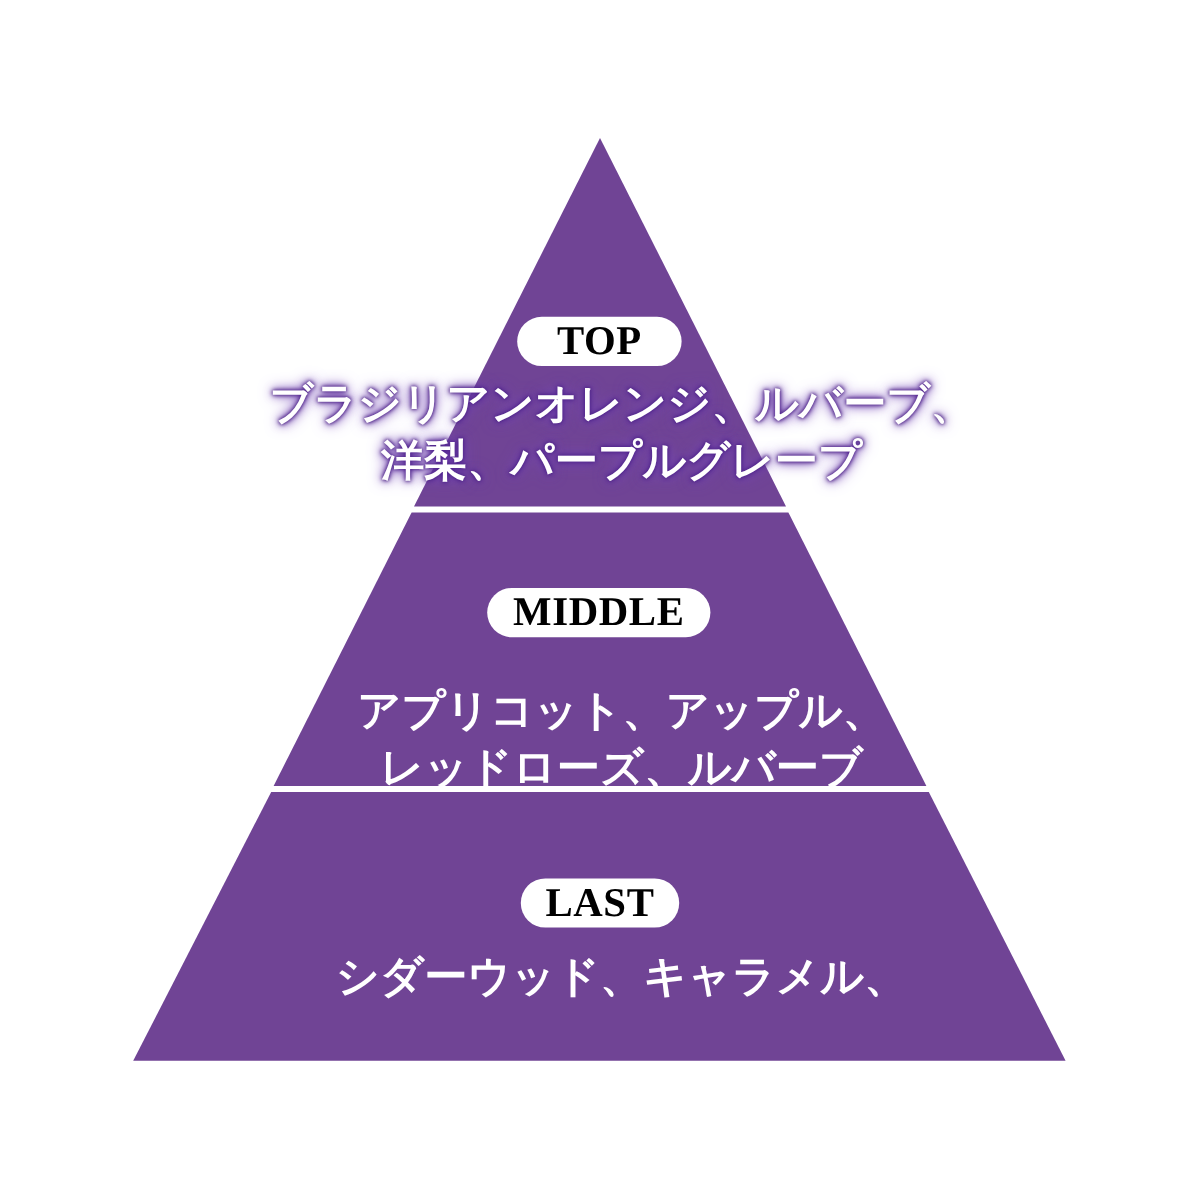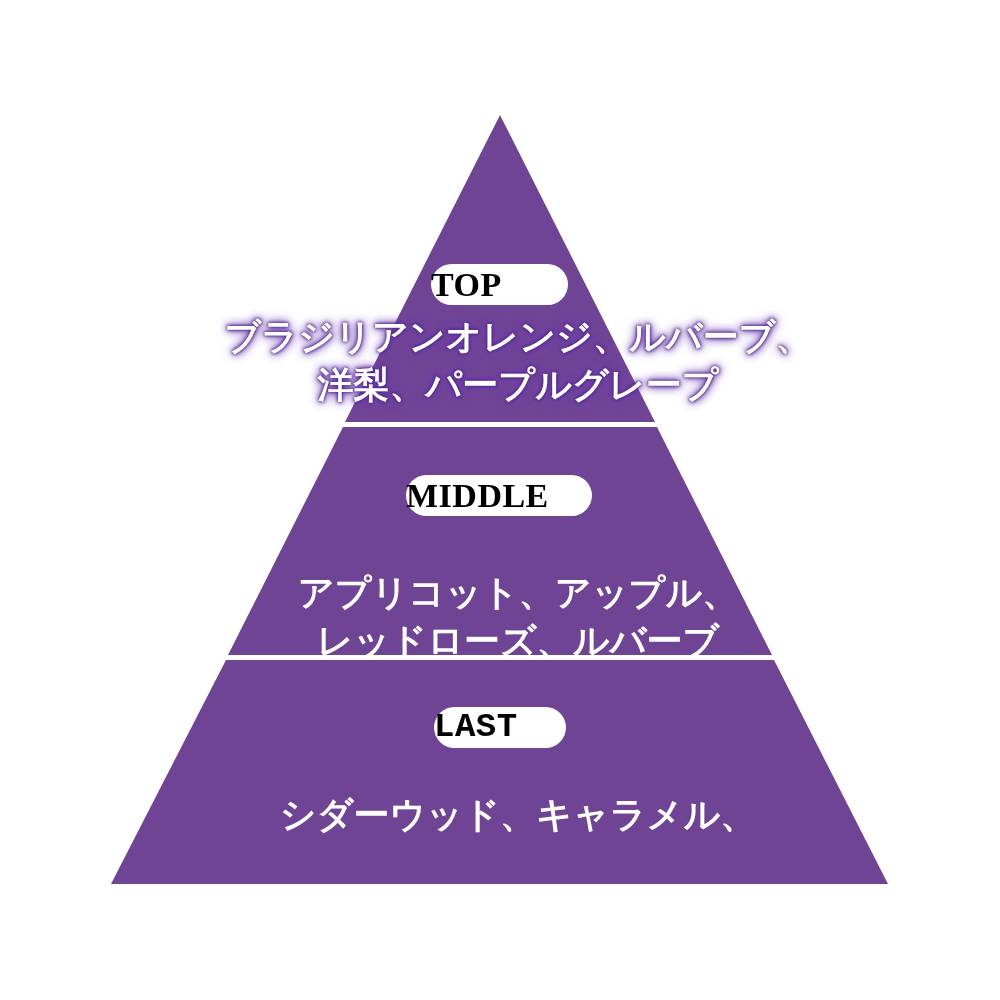--- a/index.html
+++ b/index.html
@@ -1,39 +1,39 @@
 <!DOCTYPE html>
 <html><head>
 <meta charset="utf-8">
 <style>
   html,body{margin:0;padding:0;background:#ffffff;}
   body{width:1000px;height:1000px;position:relative;overflow:hidden;font-family:"DejaVu Serif",serif;}
   #pyramid{position:absolute;left:0;top:0;width:1000px;height:1000px;}
-  .pill{position:absolute;background:#ffffff;border-radius:22px;color:#000;font-family:"Liberation Serif","DejaVu Serif",serif;font-weight:bold;font-size:34px;line-height:41px;height:41px;letter-spacing:0.5px;}
+  .pill{position:absolute;background:#ffffff;border-radius:22px;color:#000;font-family:"Liberation Serif","DejaVu Serif",serif;font-weight:bold;font-size:34px;line-height:41px;height:41px;text-align:center;letter-spacing:0.5px;}
   .notes{position:absolute;left:18px;width:1000px;text-align:center;color:#ffffff;font-family:"DejaVu Serif",serif;font-weight:bold;font-size:36px;line-height:48px;}
   .glow{text-shadow:0 0 4px #4a1f86,0 0 8px #6a3aa8,0 0 12px #7c4fc0,0 0 3px #3e1a70;}
   .line{display:block;white-space:nowrap;}
 </style>
 </head>
 <body>
 
 <svg id="pyramid" viewBox="0 0 1000 1000" xmlns="http://www.w3.org/2000/svg">
   <polygon points="500,115 655,422 345,422" fill="#704495"></polygon>
   <polygon points="343,427 657,427 772,655 228,655" fill="#704495"></polygon>
   <polygon points="226,660 774,660 888,884 111,884" fill="#704495"></polygon>
 </svg>
 
 <div class="pill" style="left:431px;top:264px;width:137px;">TOP</div>
 <div class="notes glow" style="top:312px;">
   <span class="line">ブラジリアンオレンジ、ルバーブ、</span>
   <span class="line">洋梨、パープルグレープ</span>
 </div>
 
-<div class="pill" style="left:406px;top:475px;width:186px;">MIDDLE</div>
+<div class="pill" style="left:406px;top:490px;width:186px;">MIDDLE</div>
 <div class="notes" style="top:524px;margin-top:44px;">
   <span class="line">アプリコット、アップル、</span>
   <span class="line">レッドローズ、ルバーブ</span>
 </div>
 
-<div class="pill" style="left:434px;top:707px;width:132px;font-family:Liberation Mono, monospace;">LAST</div>
+<div class="pill" style="left:434px;top:732px;width:132px;">LAST</div>
 <div class="notes" style="top:754px;margin-top:36px;">
   <span class="line">シダーウッド、キャラメル、</span>
 </div>
 
 </body></html>

